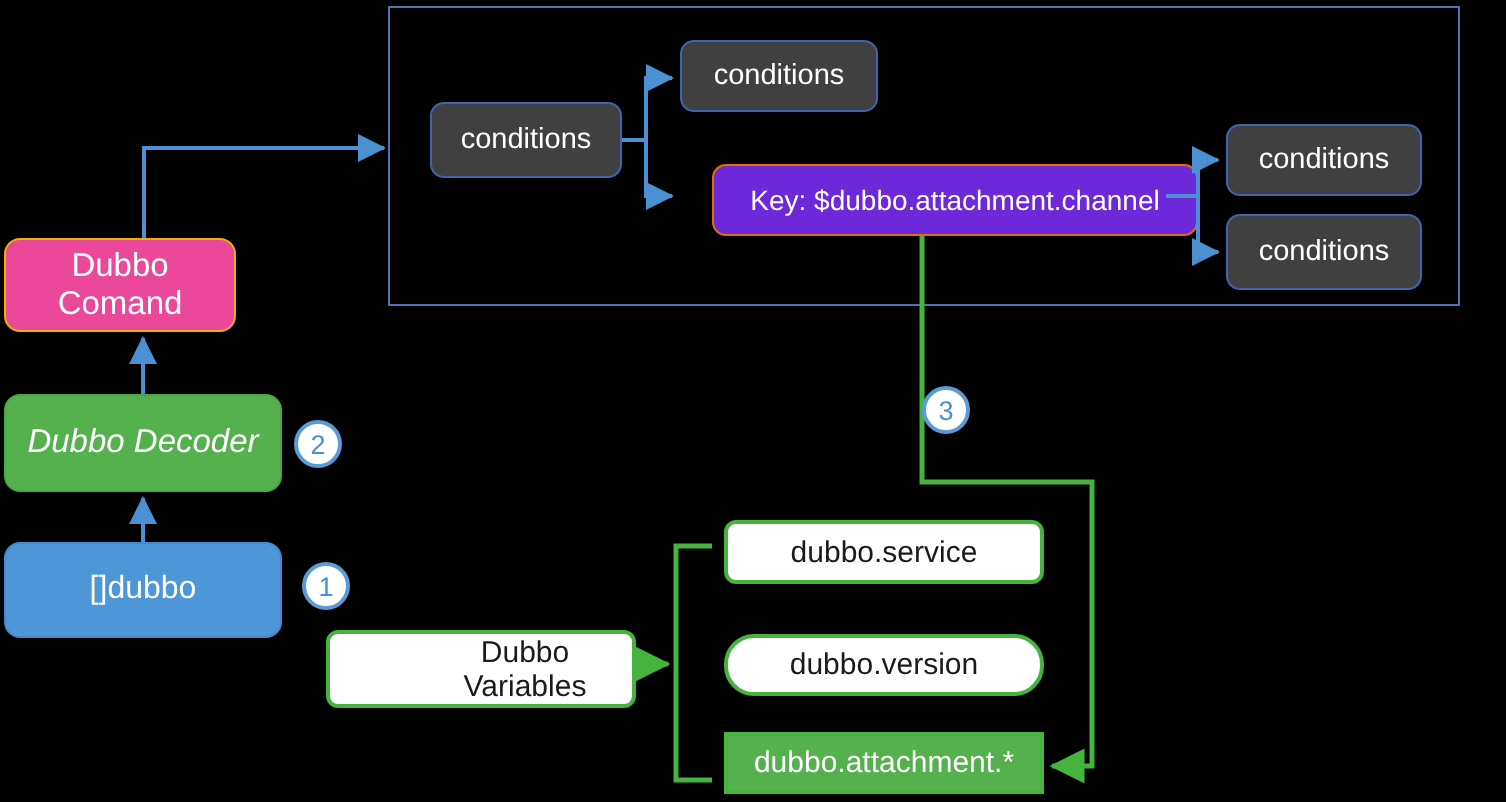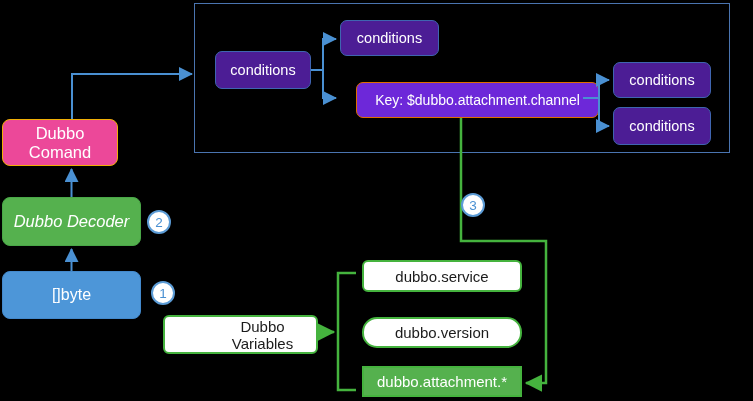--- a/index.html
+++ b/index.html
@@ -5,21 +5,21 @@
   html,body{margin:0;padding:0;background:#000;}
   #canvas{
     position:relative;width:753px;height:401px;background:#000;overflow:hidden;
     font-family:"Liberation Sans", sans-serif;
   }
   .box{
     position:absolute;box-sizing:border-box;display:flex;align-items:center;justify-content:center;
     color:#fff;font-size:14.5px;border-radius:7px;text-align:center;
     box-shadow:1px 1.5px 0 rgba(0,0,0,0.35);
   }
-  .blue{background:#4c1d95;border:1.5px solid #3F65B0;}
+  .blue{background:#404040;border:1.5px solid #3F65B0;}
   .orange{background:#6d28d9;border:1.5px solid #E06E00;margin-left:16px;}
   .greenbox{background:#55B14E;border:1.5px solid #49A747;font-style:italic;}
   .whitebox{background:#fff;border:2px solid #45B33E;color:#1b1b1b;border-radius:6px;box-shadow:none;}
 
   #tree-panel{position:absolute;left:194px;top:3px;width:534px;height:148px;border:1px solid #4A74B0;}
 
   #cond-root {left:215px;top:51px;width:96px;height:38px;}
   #cond-upper{left:340px;top:20px;width:99px;height:36px;}
   #key-node  {left:340px;top:82px;width:243px;height:36px;font-size:14px;}
   #cond-leaf1{left:613px;top:62px;width:98px;height:36px;}
@@ -80,21 +80,21 @@
   </svg>
 
   <div class="box blue" id="cond-root">conditions</div>
   <div class="box blue" id="cond-upper">conditions</div>
   <div class="box orange" id="key-node">Key: $dubbo.attachment.channel</div>
   <div class="box blue" id="cond-leaf1">conditions</div>
   <div class="box blue" id="cond-leaf2">conditions</div>
 
   <div class="box" id="command-node">Dubbo Comand</div>
   <div class="box greenbox" id="decoder-node">Dubbo Decoder</div>
-  <div class="box" id="byte-node">[]byte</div>
+  <div class="box" id="byte-node">[]dubbo</div>
 
   <div class="badge" id="badge1">1</div>
   <div class="badge" id="badge2">2</div>
   <div class="badge" id="badge3">3</div>
 
   <div class="box whitebox" id="variables-node">Dubbo Variables</div>
   <div class="box whitebox" id="svc-node">dubbo.service</div>
   <div class="box whitebox" id="ver-node">dubbo.version</div>
   <div class="box" id="att-node">dubbo.attachment.*</div>
 

